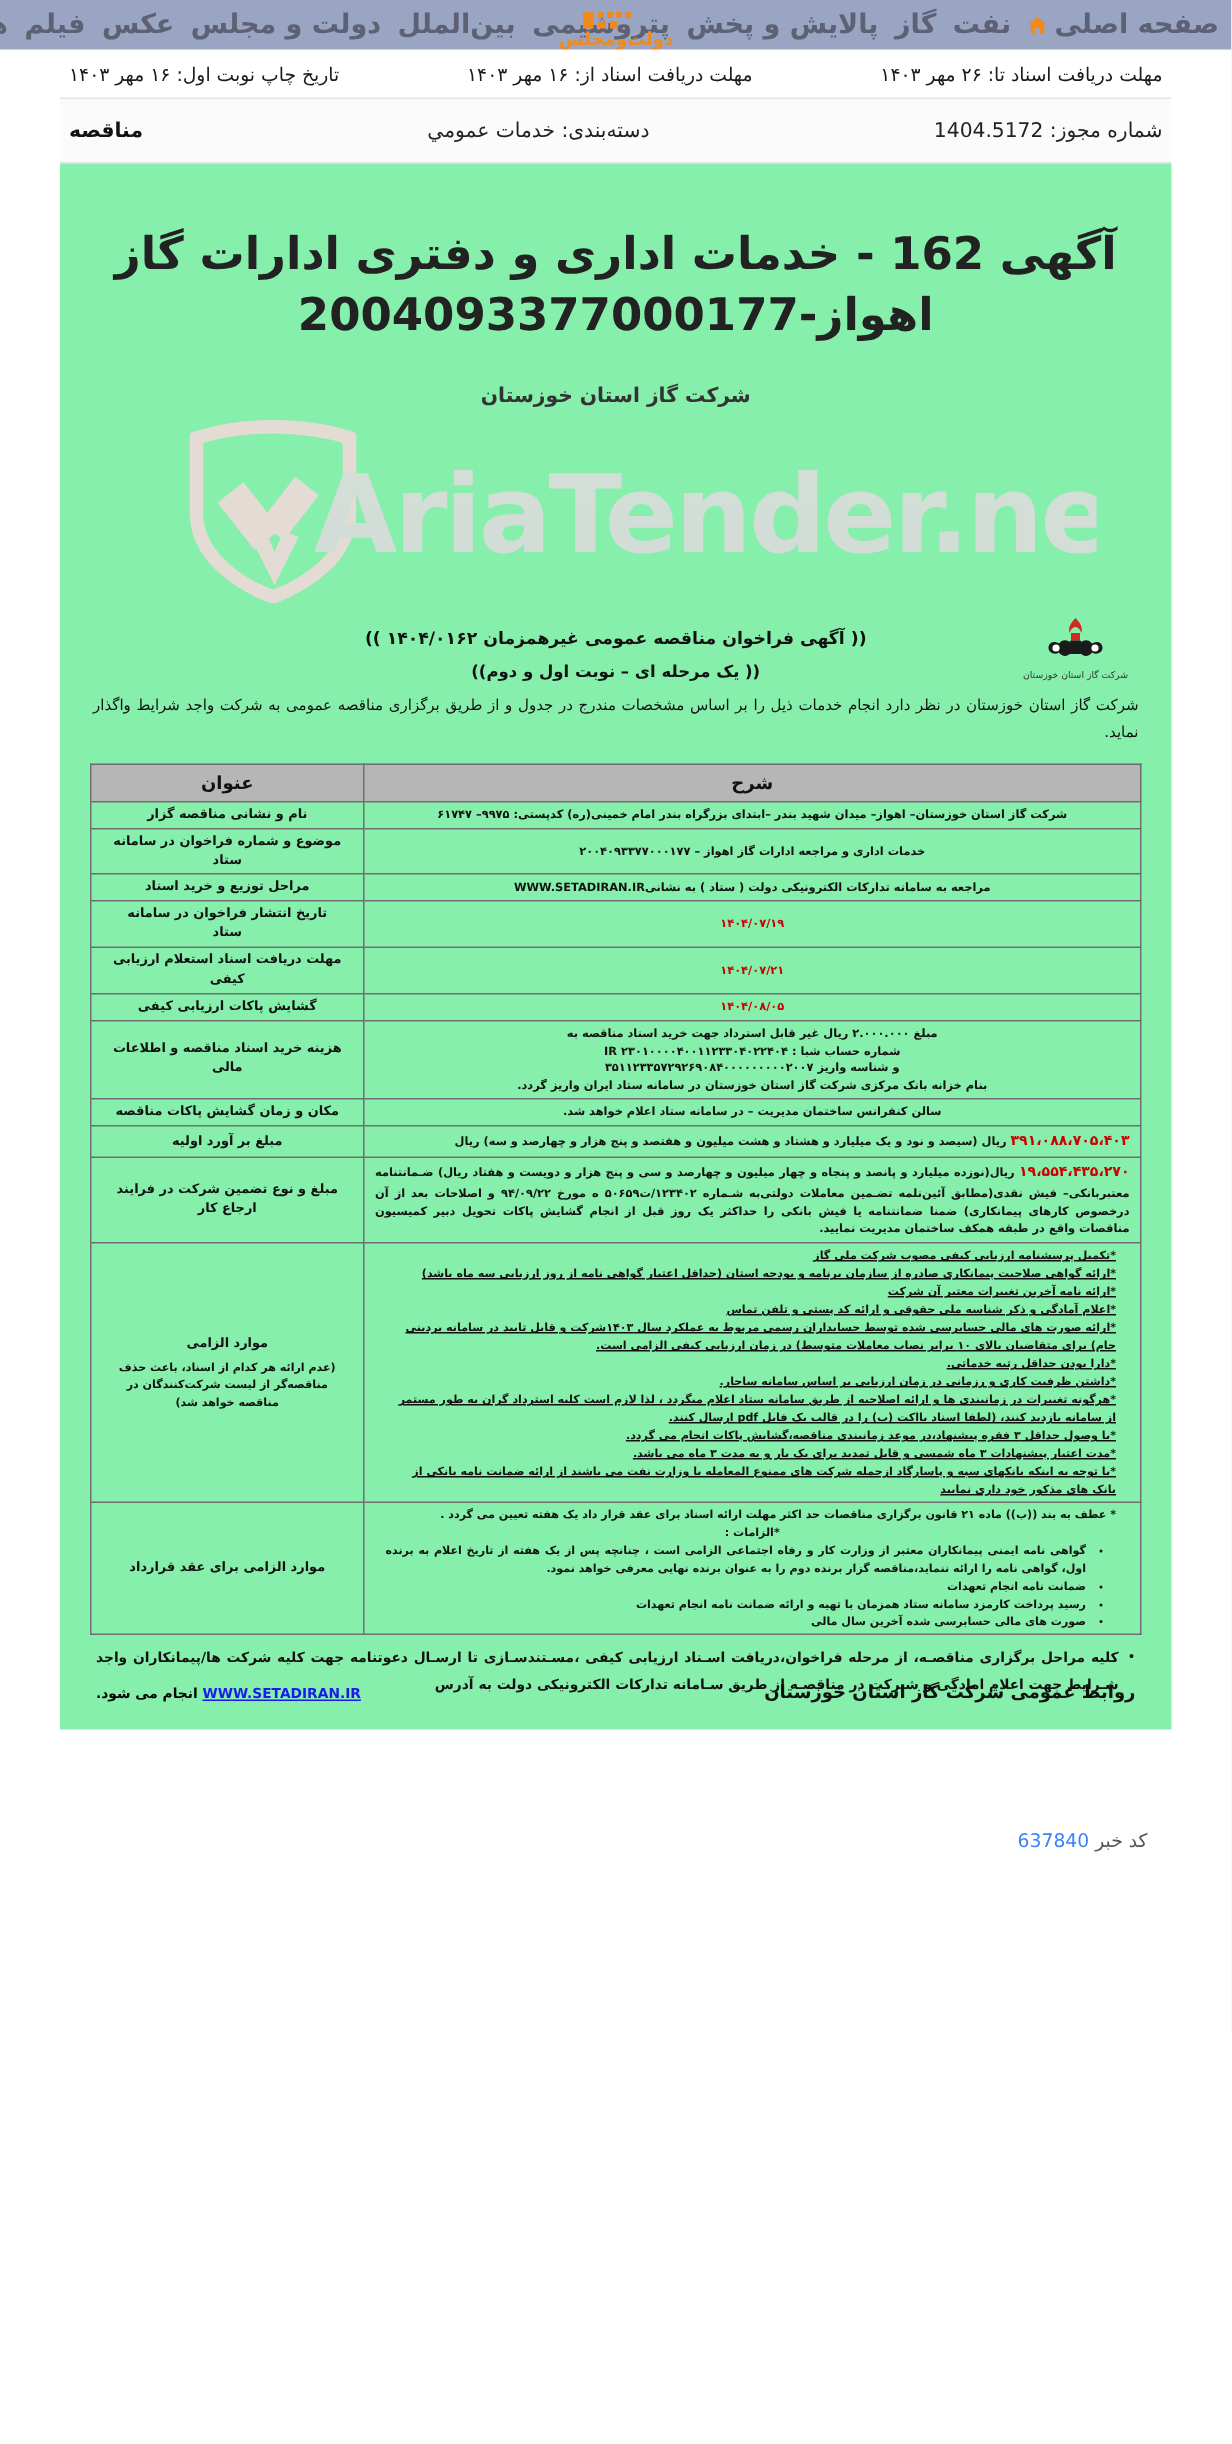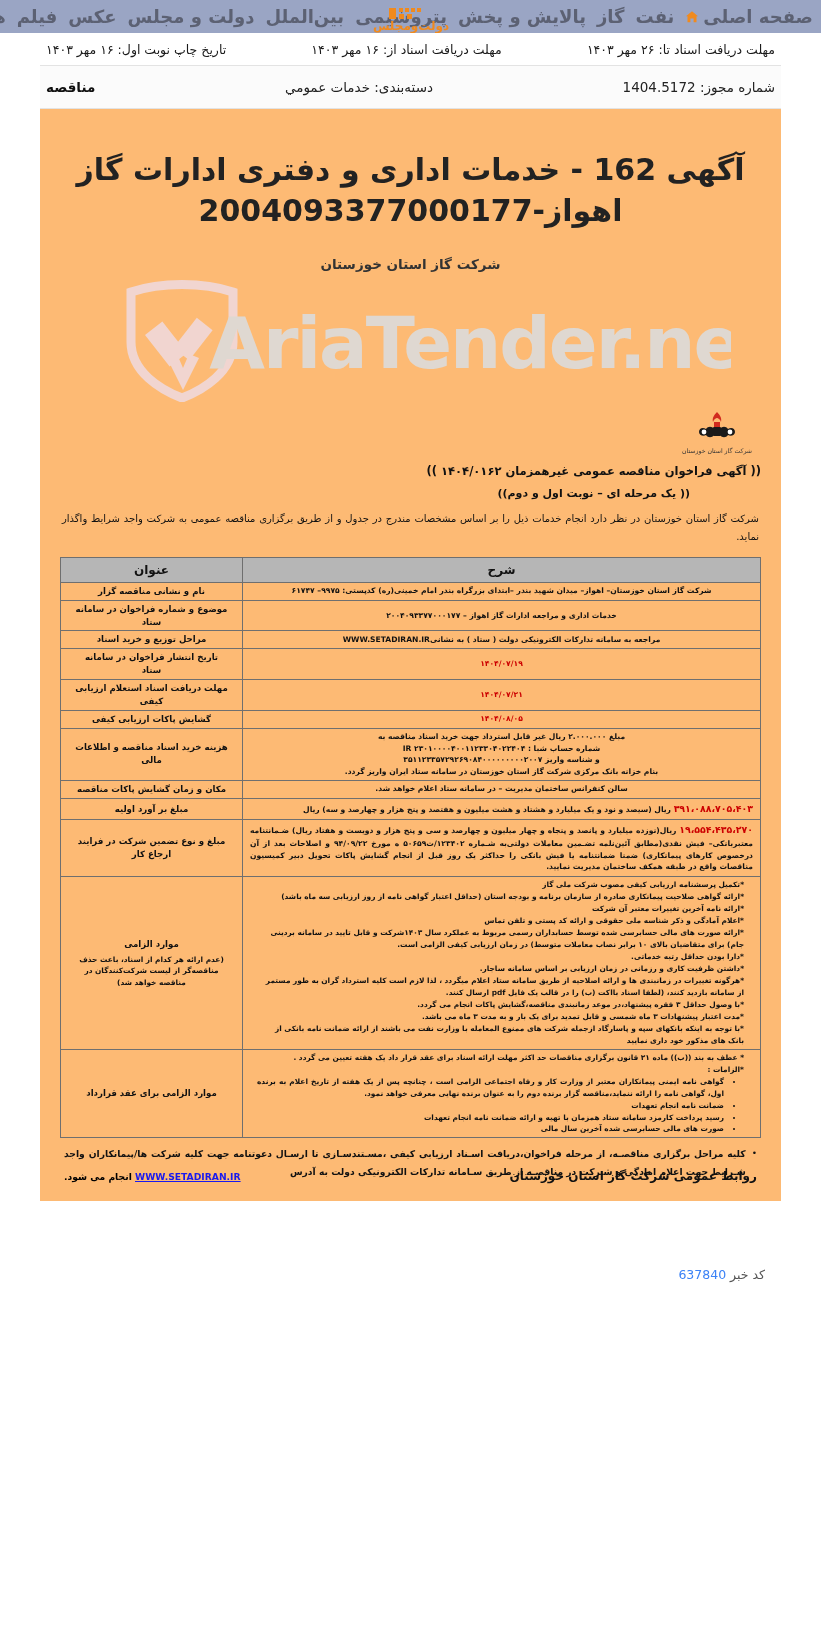--- a/index.html
+++ b/index.html
@@ -91,21 +91,21 @@
     justify-content: space-between;
     font-size: 13.5px;
   }
   .badge-type { font-weight: bold; color: #111; }
   .meta-cat { color: #222; }
   .meta-permit { color: #222; }
 
   
   .article {
     margin: 0 40px;
-    background: #fdba74;
+    background: #86efac;
     padding: 26px 14px 8px 14px;
     position: relative;
   }
   .title {
     text-align: center;
     font-size: 30px;
     line-height: 1.38;
     font-weight: bold;
     color: #222;
     margin: 14px 10px 24px 10px;
@@ -134,21 +134,20 @@
   
   .flyer {
     position: relative;
     padding: 4px 6px 10px 6px;
   }
   .flyer-head {
     display: flex;
     align-items: flex-start;
     justify-content: space-between;
     margin-bottom: 2px;
-    flex-direction: column;
   }
   .flyer-head-center {
     flex: 1;
     text-align: center;
     padding-top: 10px;
   }
   .flyer-line1 {
     font-size: 11.5px;
     font-weight: bold;
     color: #111;
@@ -213,20 +212,21 @@
   td.rowdesc.justify {
     text-align: justify;
     padding: 3px 7px;
   }
   .red { color: #cc0000; font-weight: bold; }
   .redbig { color: #cc0000; font-weight: bold; font-size: 9.4px; }
   .bullets {
     margin: 0; padding: 0 0 0 0;
     list-style: none;
     text-align: right;
+    text-decoration: underline;
   }
   .bullets li {
     font-size: 7.4px;
     line-height: 1.62;
     padding: 0 2px;
     text-align: right;
     font-weight: bold;
   }
   .dotlist {
     margin: 0;
@@ -499,21 +499,21 @@
             </td>
             <td class="rowtitle">
               <div>موارد الزامی</div>
               <div style="font-size:7.4px;font-weight:bold;margin-top:3px;line-height:1.5;">(عدم ارائه هر کدام از اسناد، باعث حذف مناقصه‌گر از لیست شرکت‌کنندگان در مناقصه خواهد شد)</div>
             </td>
           </tr>
 
           <tr>
             <td class="rowdesc">
               <div style="text-align:right;font-size:7.4px;line-height:1.65;padding:0 2px;">* عطف به بند ((ب)) ماده ۲۱ قانون برگزاری مناقصات حد اکثر مهلت ارائه اسناد برای عقد قرار داد یک هفته تعیین می گردد .</div>
-              <div style="text-align:right;font-size:7.4px;line-height:1.6;padding:0 2px;">*الزامات :</div>
+              <div style="font-size:7.4px;line-height:1.6;padding:0 2px;">*الزامات :</div>
               <ul class="dotlist">
                 <li>گواهی نامه ایمنی پیمانکاران معتبر از وزارت کار و رفاه اجتماعی الزامی است ، چنانچه پس از یک هفته از تاریخ اعلام به برنده اول،  گواهی نامه را ارائه ننماید،مناقصه گزار برنده دوم را به عنوان برنده نهایی معرفی خواهد نمود.</li>
                 <li>ضمانت نامه انجام تعهدات</li>
                 <li>رسید پرداخت کارمزد سامانه ستاد همزمان با تهیه و ارائه ضمانت نامه انجام تعهدات</li>
                 <li>صورت های مالی حسابرسی شده آخرین سال مالی</li>
               </ul>
             </td>
             <td class="rowtitle">موارد الزامی برای عقد قرارداد</td>
           </tr>
 

